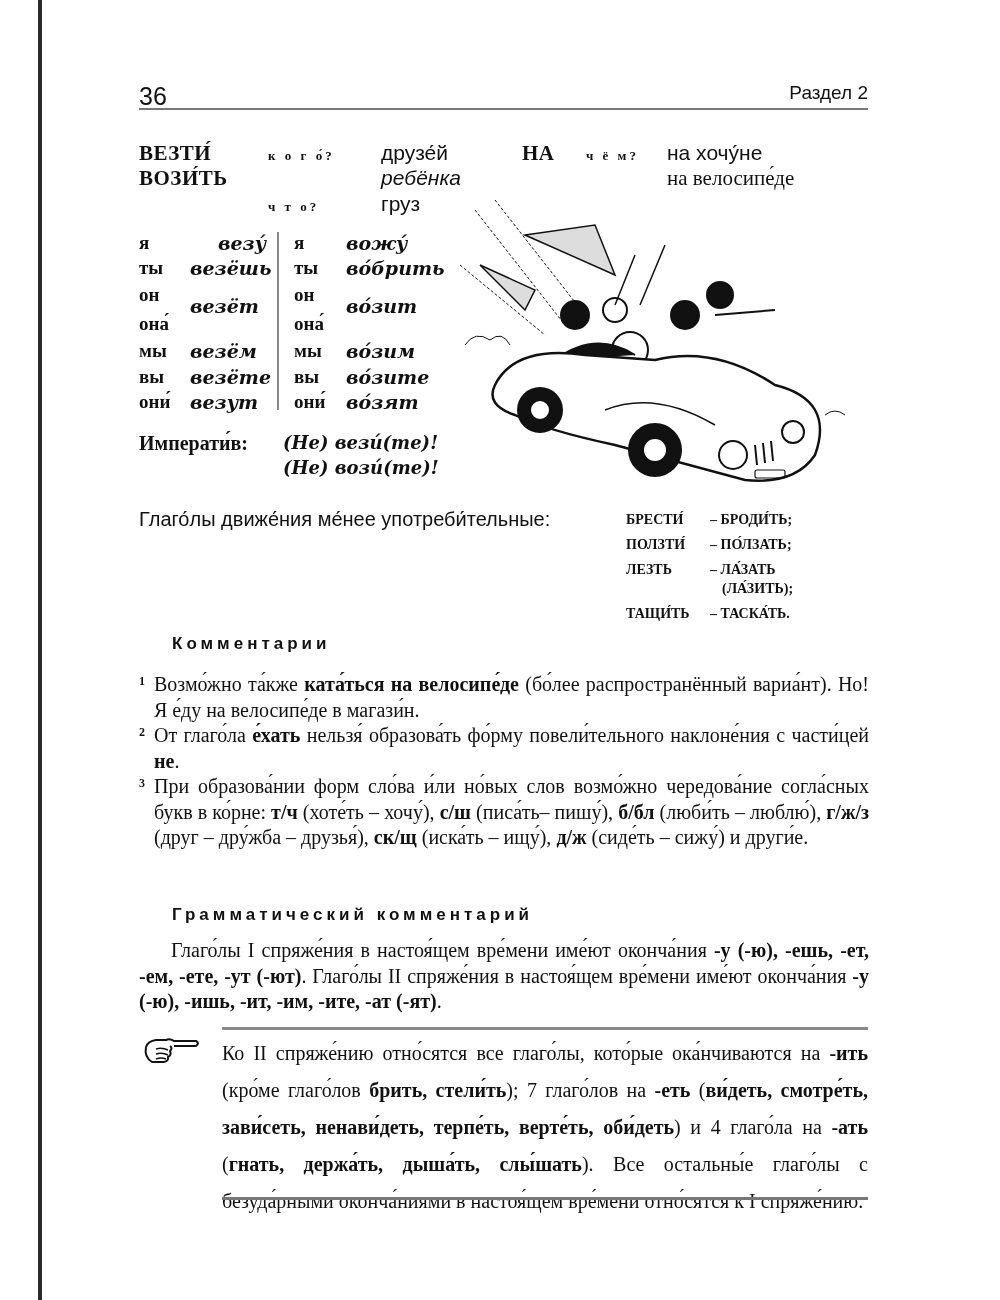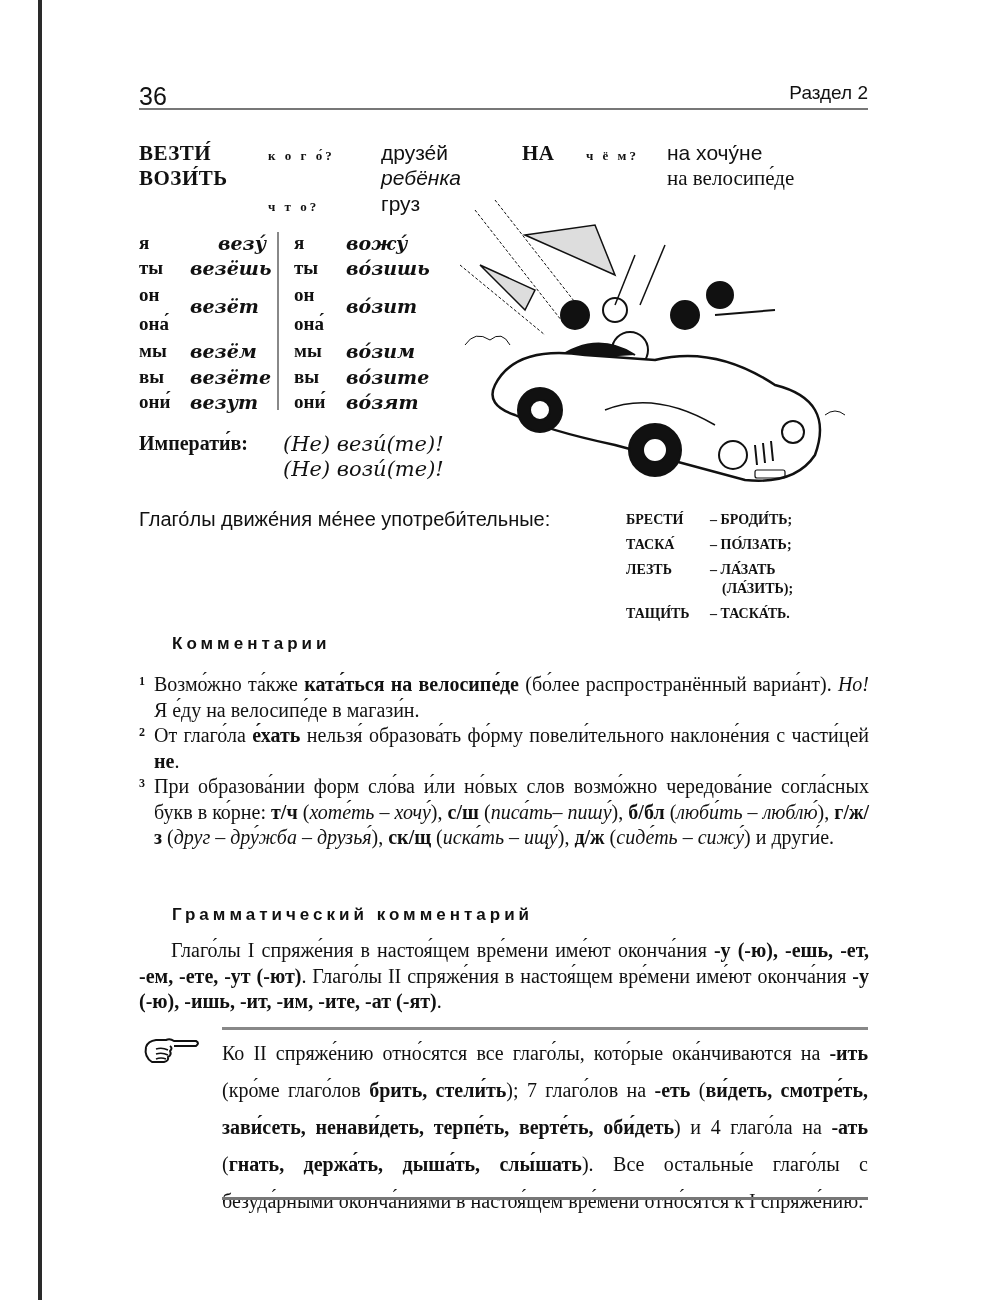--- a/index.html
+++ b/index.html
@@ -15,33 +15,33 @@
 
   .verb-big { font-size:21px; font-weight:bold; letter-spacing:0.5px; }
   .q { font-size:13px; font-weight:bold; letter-spacing:3px; }
   .obj { font-size:21px; }
 
   .conj { font-size:19px; font-weight:bold; }
   .conj-v { font-size:19px; font-style:italic; font-weight:bold; font-family:"DejaVu Serif", serif; }
   .conj-divider { position:absolute; left:277px; top:232px; width:2px; height:178px; background:#888; }
 
   .imper-lbl { font-size:20px; font-weight:bold; }
-  .imper-v { font-size:21px; font-style:italic; font-weight:normal; font-family:"DejaVu Serif", serif; }
+  .imper-v { font-size:18px; font-style:italic; font-weight:bold; font-family:"DejaVu Serif", serif; }
 
   .rare-lbl { font-size:20px; }
   .rare-a, .rare-b { font-size:14px; font-weight:bold; }
 
   .h-comment { font-size:17px; font-weight:bold; letter-spacing:4px; }
 
   .body-text { font-size:20px; line-height:25.5px; }
   .fn { position:absolute; left:139px; width:730px; }
   .fn-item { position:relative; padding-left:15px; text-align:justify; }
   .fn-item sup { position:absolute; left:0; top:-3px; font-size:12px; font-weight:bold; }
   .b { font-weight:bold; }
-  .i { font-style:italic; }
+  .i { }
 
   .para { position:absolute; left:139px; width:730px; text-align:justify; text-indent:32px; }
 
   .note-rule-top { position:absolute; left:222px; top:1027px; width:646px; height:3px; background:#888; }
   .note-rule-bot { position:absolute; left:222px; top:1197px; width:646px; height:3px; background:#777; }
   .note-text { position:absolute; left:222px; top:1035px; width:646px; text-align:justify; font-size:20px; line-height:37px; }
   .hand-icon { position:absolute; left:142px; top:1035px; width:60px; height:32px; }
 
   .illus { position:absolute; left:455px; top:195px; width:420px; height:305px; }
 </style>
@@ -86,21 +86,21 @@
 
   <div class="abs serif conj" style="left:294px;top:232px;">я</div>
   <div class="abs serif conj" style="left:294px;top:257px;">ты</div>
   <div class="abs serif conj" style="left:294px;top:284px;">он</div>
   <div class="abs serif conj" style="left:294px;top:313px;">она́</div>
   <div class="abs serif conj" style="left:294px;top:340px;">мы</div>
   <div class="abs serif conj" style="left:294px;top:366px;">вы</div>
   <div class="abs serif conj" style="left:294px;top:391px;">они́</div>
 
   <div class="abs conj-v" style="left:346px;top:232px;">вожу́</div>
-  <div class="abs conj-v" style="left:346px;top:257px;">во́зишь</div>
+  <div class="abs conj-v" style="left:346px;top:257px;">во́брить</div>
   <div class="abs conj-v" style="left:346px;top:295px;">во́зит</div>
   <div class="abs conj-v" style="left:346px;top:340px;">во́зим</div>
   <div class="abs conj-v" style="left:346px;top:366px;">во́зите</div>
   <div class="abs conj-v" style="left:346px;top:391px;">во́зят</div>
 </div>
 
 <div class="abs serif imper-lbl" style="left:139px;top:432px;">Императи́в:</div>
 <div class="abs imper-v" style="left:283px;top:432px;">(Не) вези́(те)!</div>
 <div class="abs imper-v" style="left:283px;top:457px;">(Не) вози́(те)!</div>
 
@@ -136,21 +136,21 @@
   <rect x="300" y="275" width="30" height="8" rx="2" stroke-width="1.2"></rect>
 
   <path d="M10 150 q10 -15 25 -5 q12 -10 20 5" stroke-width="1"></path>
   <path d="M370 220 q10 -8 20 0" stroke-width="1"></path>
 </svg>
 
 <div class="abs sans rare-lbl" style="left:139px;top:508px;">Глаго́лы движе́ния ме́нее употреби́тельные:</div>
 <div>
   <div class="abs serif rare-a" style="left:626px;top:512px;">БРЕСТИ́</div>
   <div class="abs serif rare-b" style="left:710px;top:512px;">– БРОДИ́ТЬ;</div>
-  <div class="abs serif rare-a" style="left:626px;top:537px;">ТАСКА́</div>
+  <div class="abs serif rare-a" style="left:626px;top:537px;">ПОЛЗТИ́</div>
   <div class="abs serif rare-b" style="left:710px;top:537px;">– ПО́ЛЗАТЬ;</div>
   <div class="abs serif rare-a" style="left:626px;top:562px;">ЛЕЗТЬ</div>
   <div class="abs serif rare-b" style="left:710px;top:562px;">– ЛА́ЗАТЬ</div>
   <div class="abs serif rare-b" style="left:722px;top:581px;">(ЛА́ЗИТЬ);</div>
   <div class="abs serif rare-a" style="left:626px;top:606px;">ТАЩИ́ТЬ</div>
   <div class="abs serif rare-b" style="left:710px;top:606px;">– ТАСКА́ТЬ.</div>
 </div>
 
 <div class="abs sans h-comment" style="left:172px;top:634px;">Комментарии</div>
 

